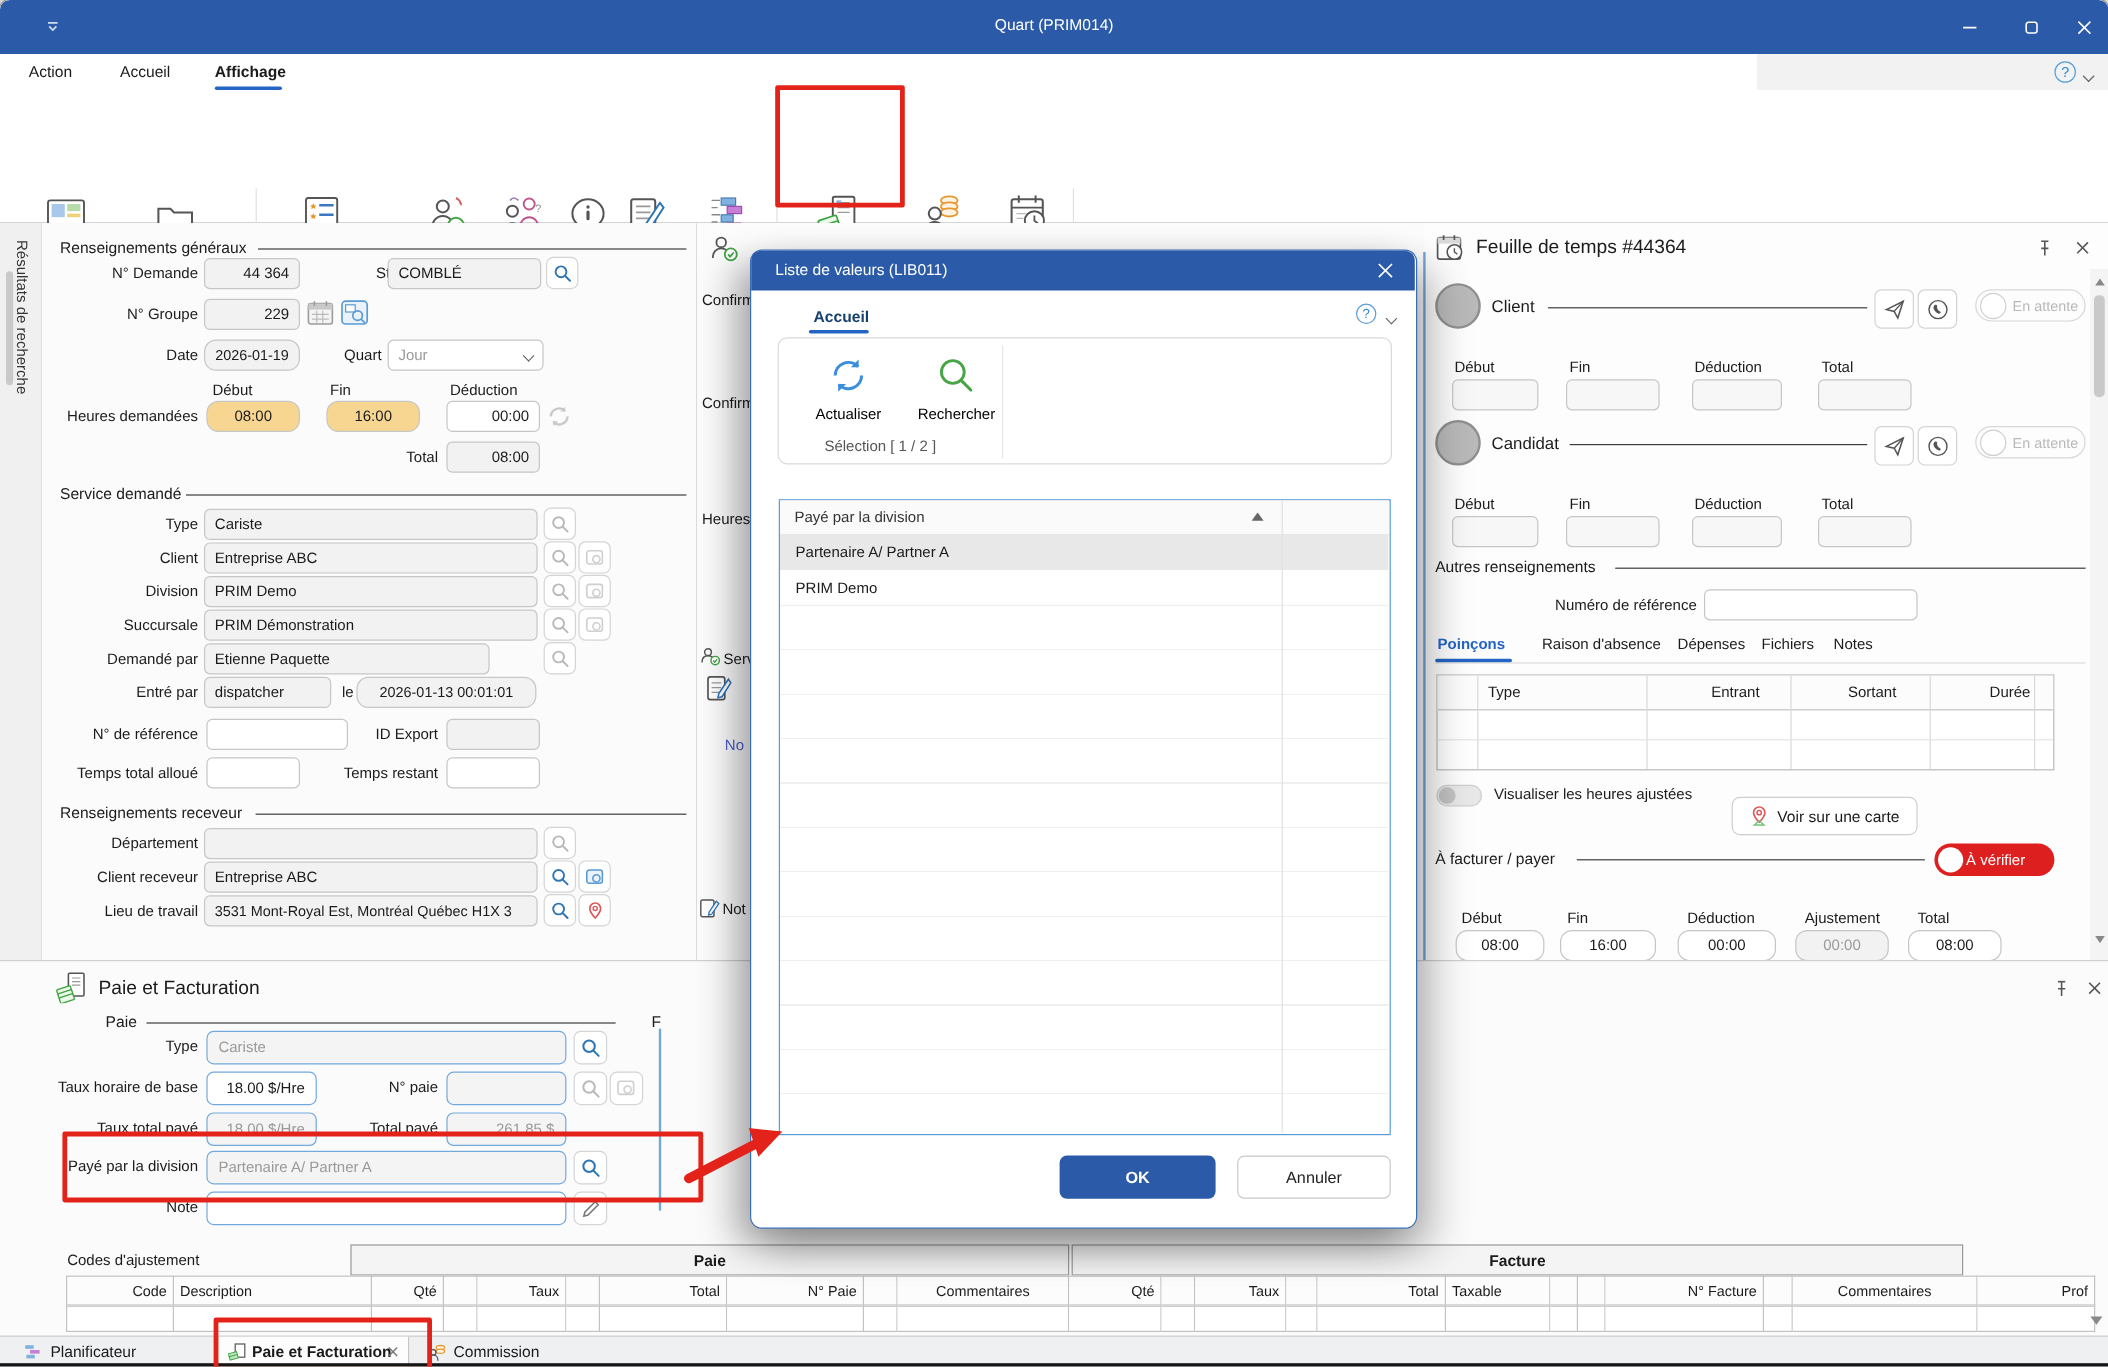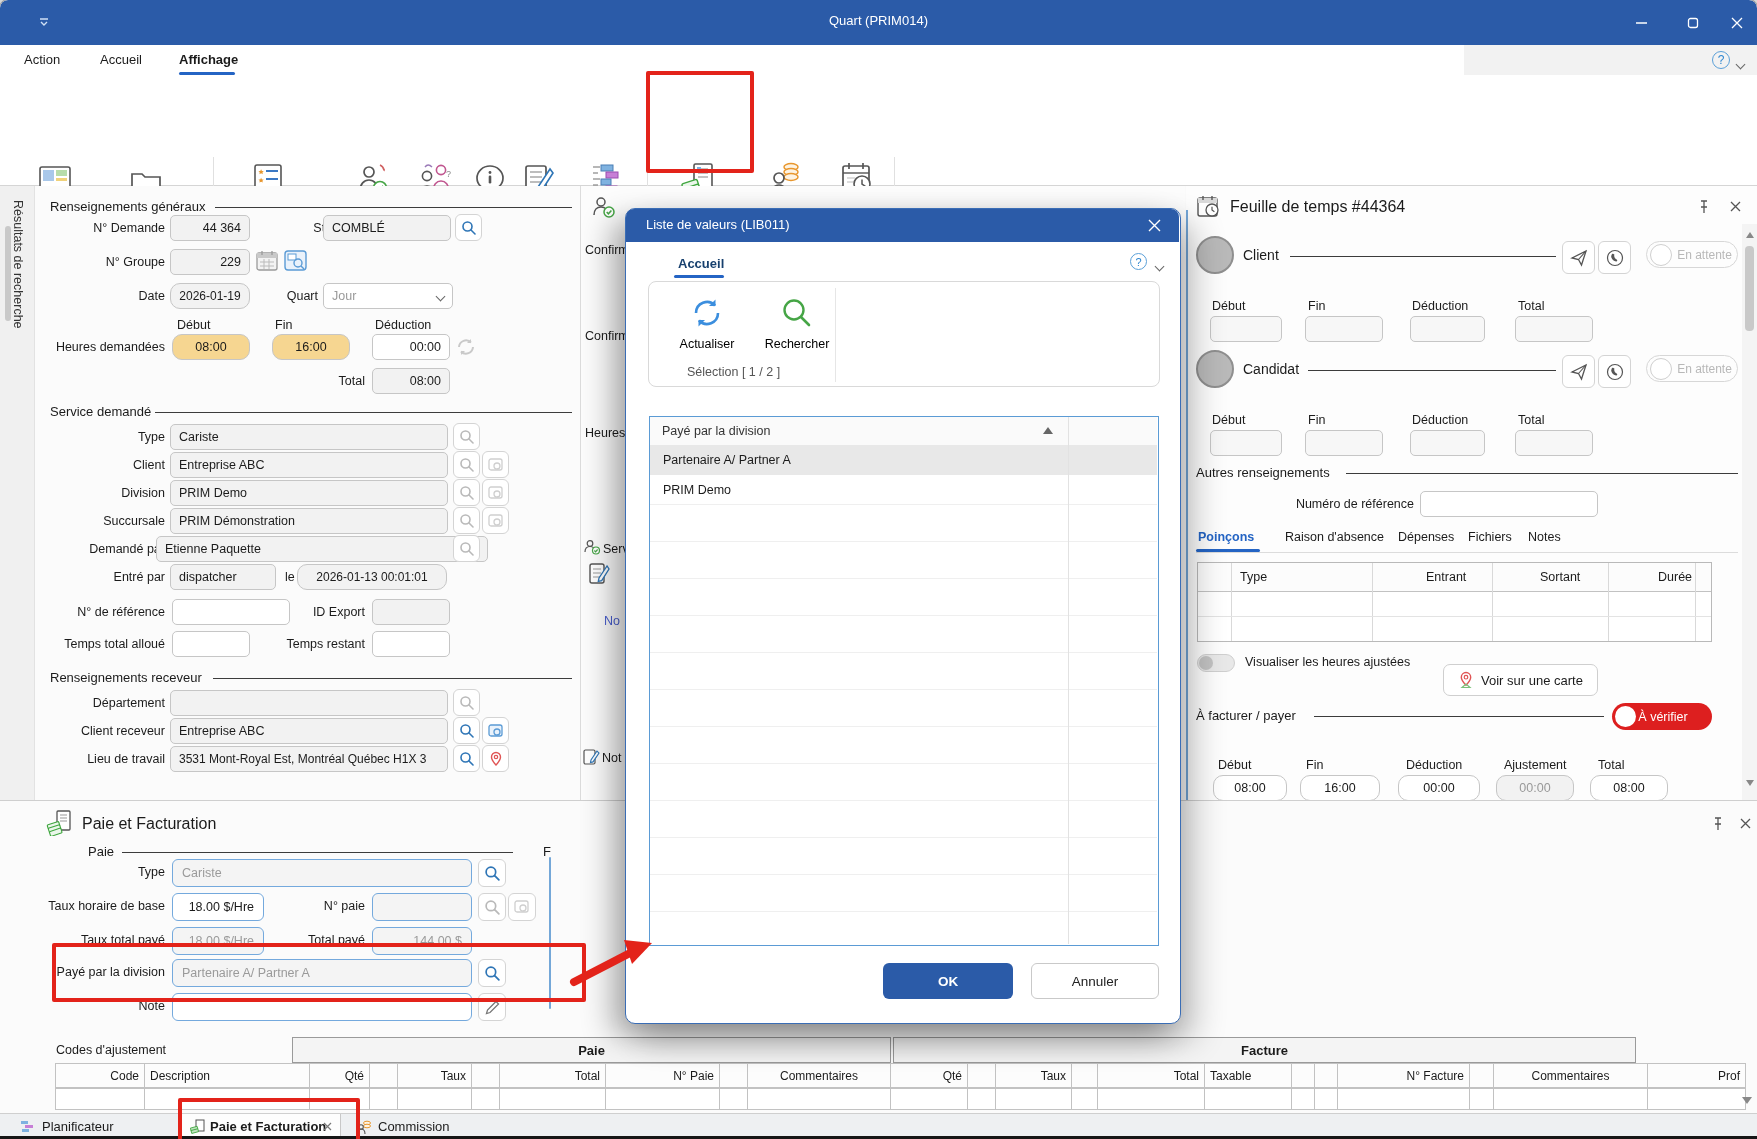--- a/index.html
+++ b/index.html
@@ -409,21 +409,21 @@
         </svg>
       </div>
     <div class="ibtn" style="left:447px;top:321px;">
         <svg width="16" height="16" viewBox="0 0 16 16">
           <rect x="1" y="2" width="13" height="11" rx="2" fill="none" stroke="#cfcfcf" stroke-width="1.3"></rect>
           <circle cx="9" cy="9" r="3" fill="none" stroke="#cfcfcf" stroke-width="1.3"></circle>
         </svg>
       </div>
 
     <div class="lab" style="left:0;top:356px;width:130px;">Demandé par</div>
-    <div class="fld" style="left:121px;top:350px;width:332px;text-align:right;">
+    <div class="fld" style="left:135px;top:350px;width:238px;text-align:right;">
         <span>Etienne Paquette</span>
       </div>
     <div class="ibtn" style="left:418px;top:349px;">
         <svg width="16" height="16" viewBox="0 0 16 16">
           <circle cx="6.5" cy="6.5" r="4.5" fill="none" stroke="#b9b9b9" stroke-width="1.6"></circle>
           <line x1="10" y1="10" x2="14" y2="14" stroke="#b9b9b9" stroke-width="1.6" stroke-linecap="round"></line>
         </svg>
       </div>
 
     <div class="lab" style="left:0;top:384px;width:130px;">Entré par</div>
@@ -755,21 +755,21 @@
           <circle cx="9" cy="9" r="3" fill="none" stroke="#cfcfcf" stroke-width="1.3"></circle>
         </svg>
       </div>
 
     <div class="lab" style="left:35px;top:132px;width:130px;">Taux total payé</div>
     <div class="bfld r" style="left:172px;top:126px;width:92px;">
         <span>18.00 $/Hre</span>
       </div>
     <div class="lab" style="left:265px;top:132px;width:100px;">Total payé</div>
     <div class="bfld r" style="left:372px;top:126px;width:100px;">
-        <span>144.00 $</span>
+        <span>261.85 $</span>
       </div>
 
     <div class="lab" style="left:35px;top:164px;width:130px;">Payé par la division</div>
     <div class="bfld" style="left:172px;top:158px;width:300px;">
         <span>Partenaire A/ Partner A</span>
       </div>
     <div class="ibtn" style="left:478px;top:158px;width:28px;height:28px;">
         <svg width="17" height="17" viewBox="0 0 16 16">
           <circle cx="6.5" cy="6.5" r="4.5" fill="none" stroke="#2e75b6" stroke-width="1.6"></circle>
           <line x1="10" y1="10" x2="14" y2="14" stroke="#2e75b6" stroke-width="1.6" stroke-linecap="round"></line>

